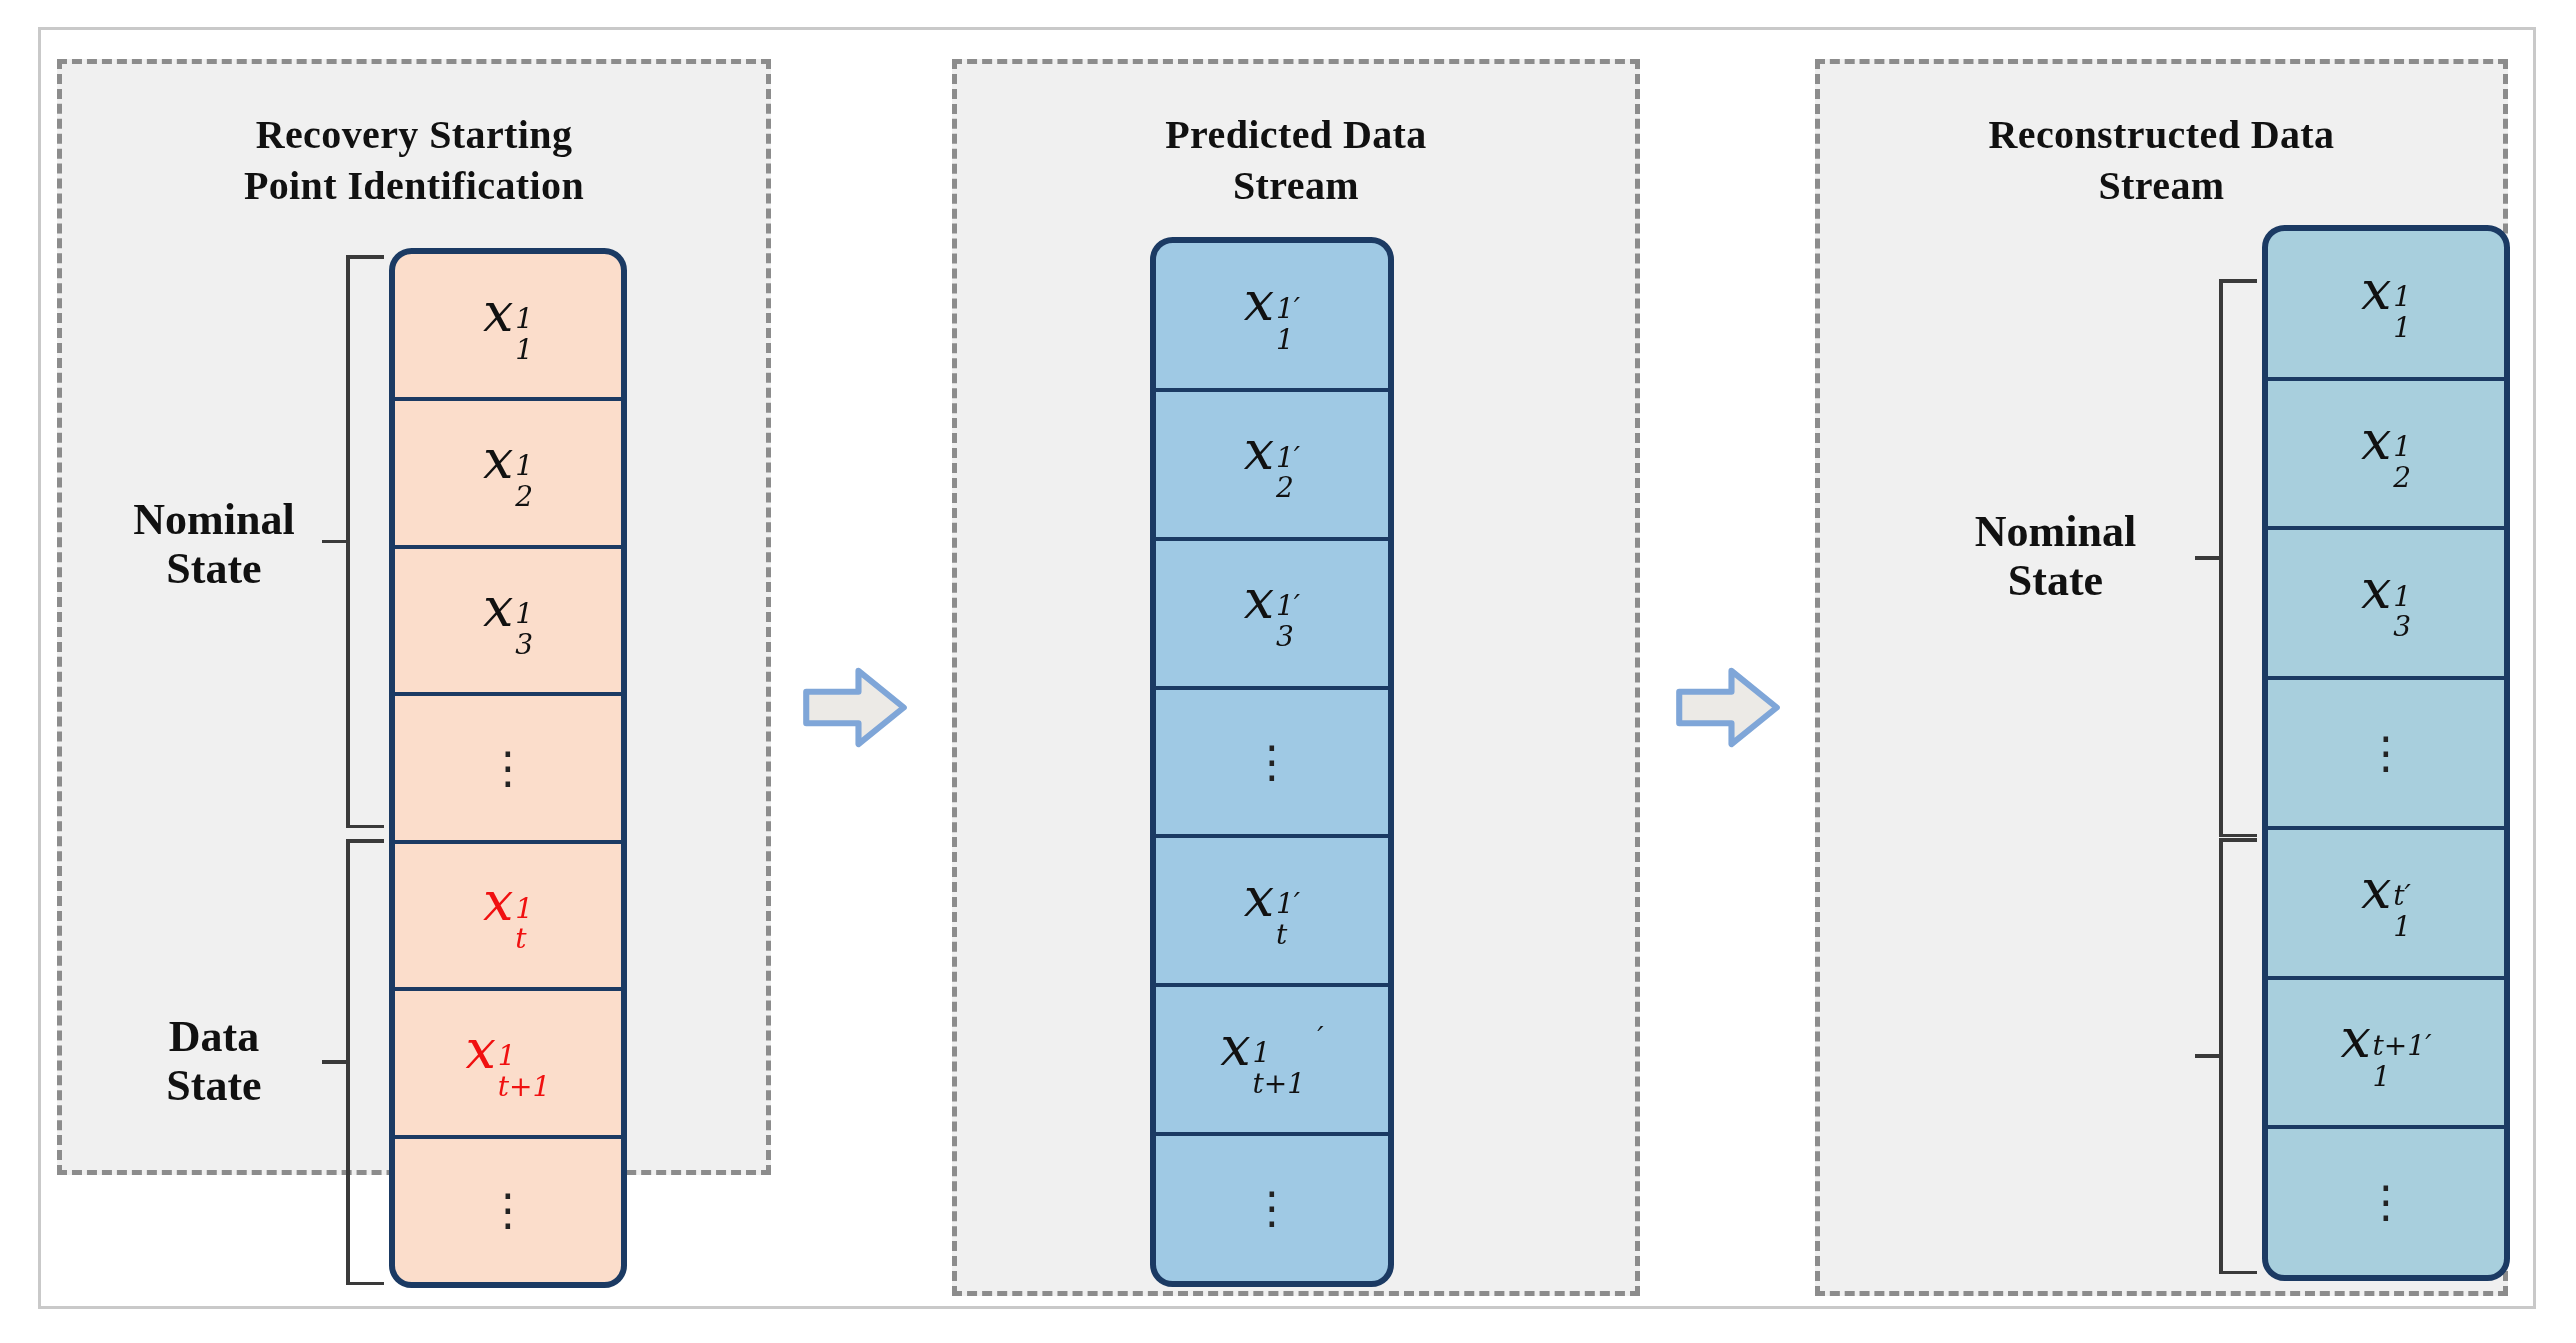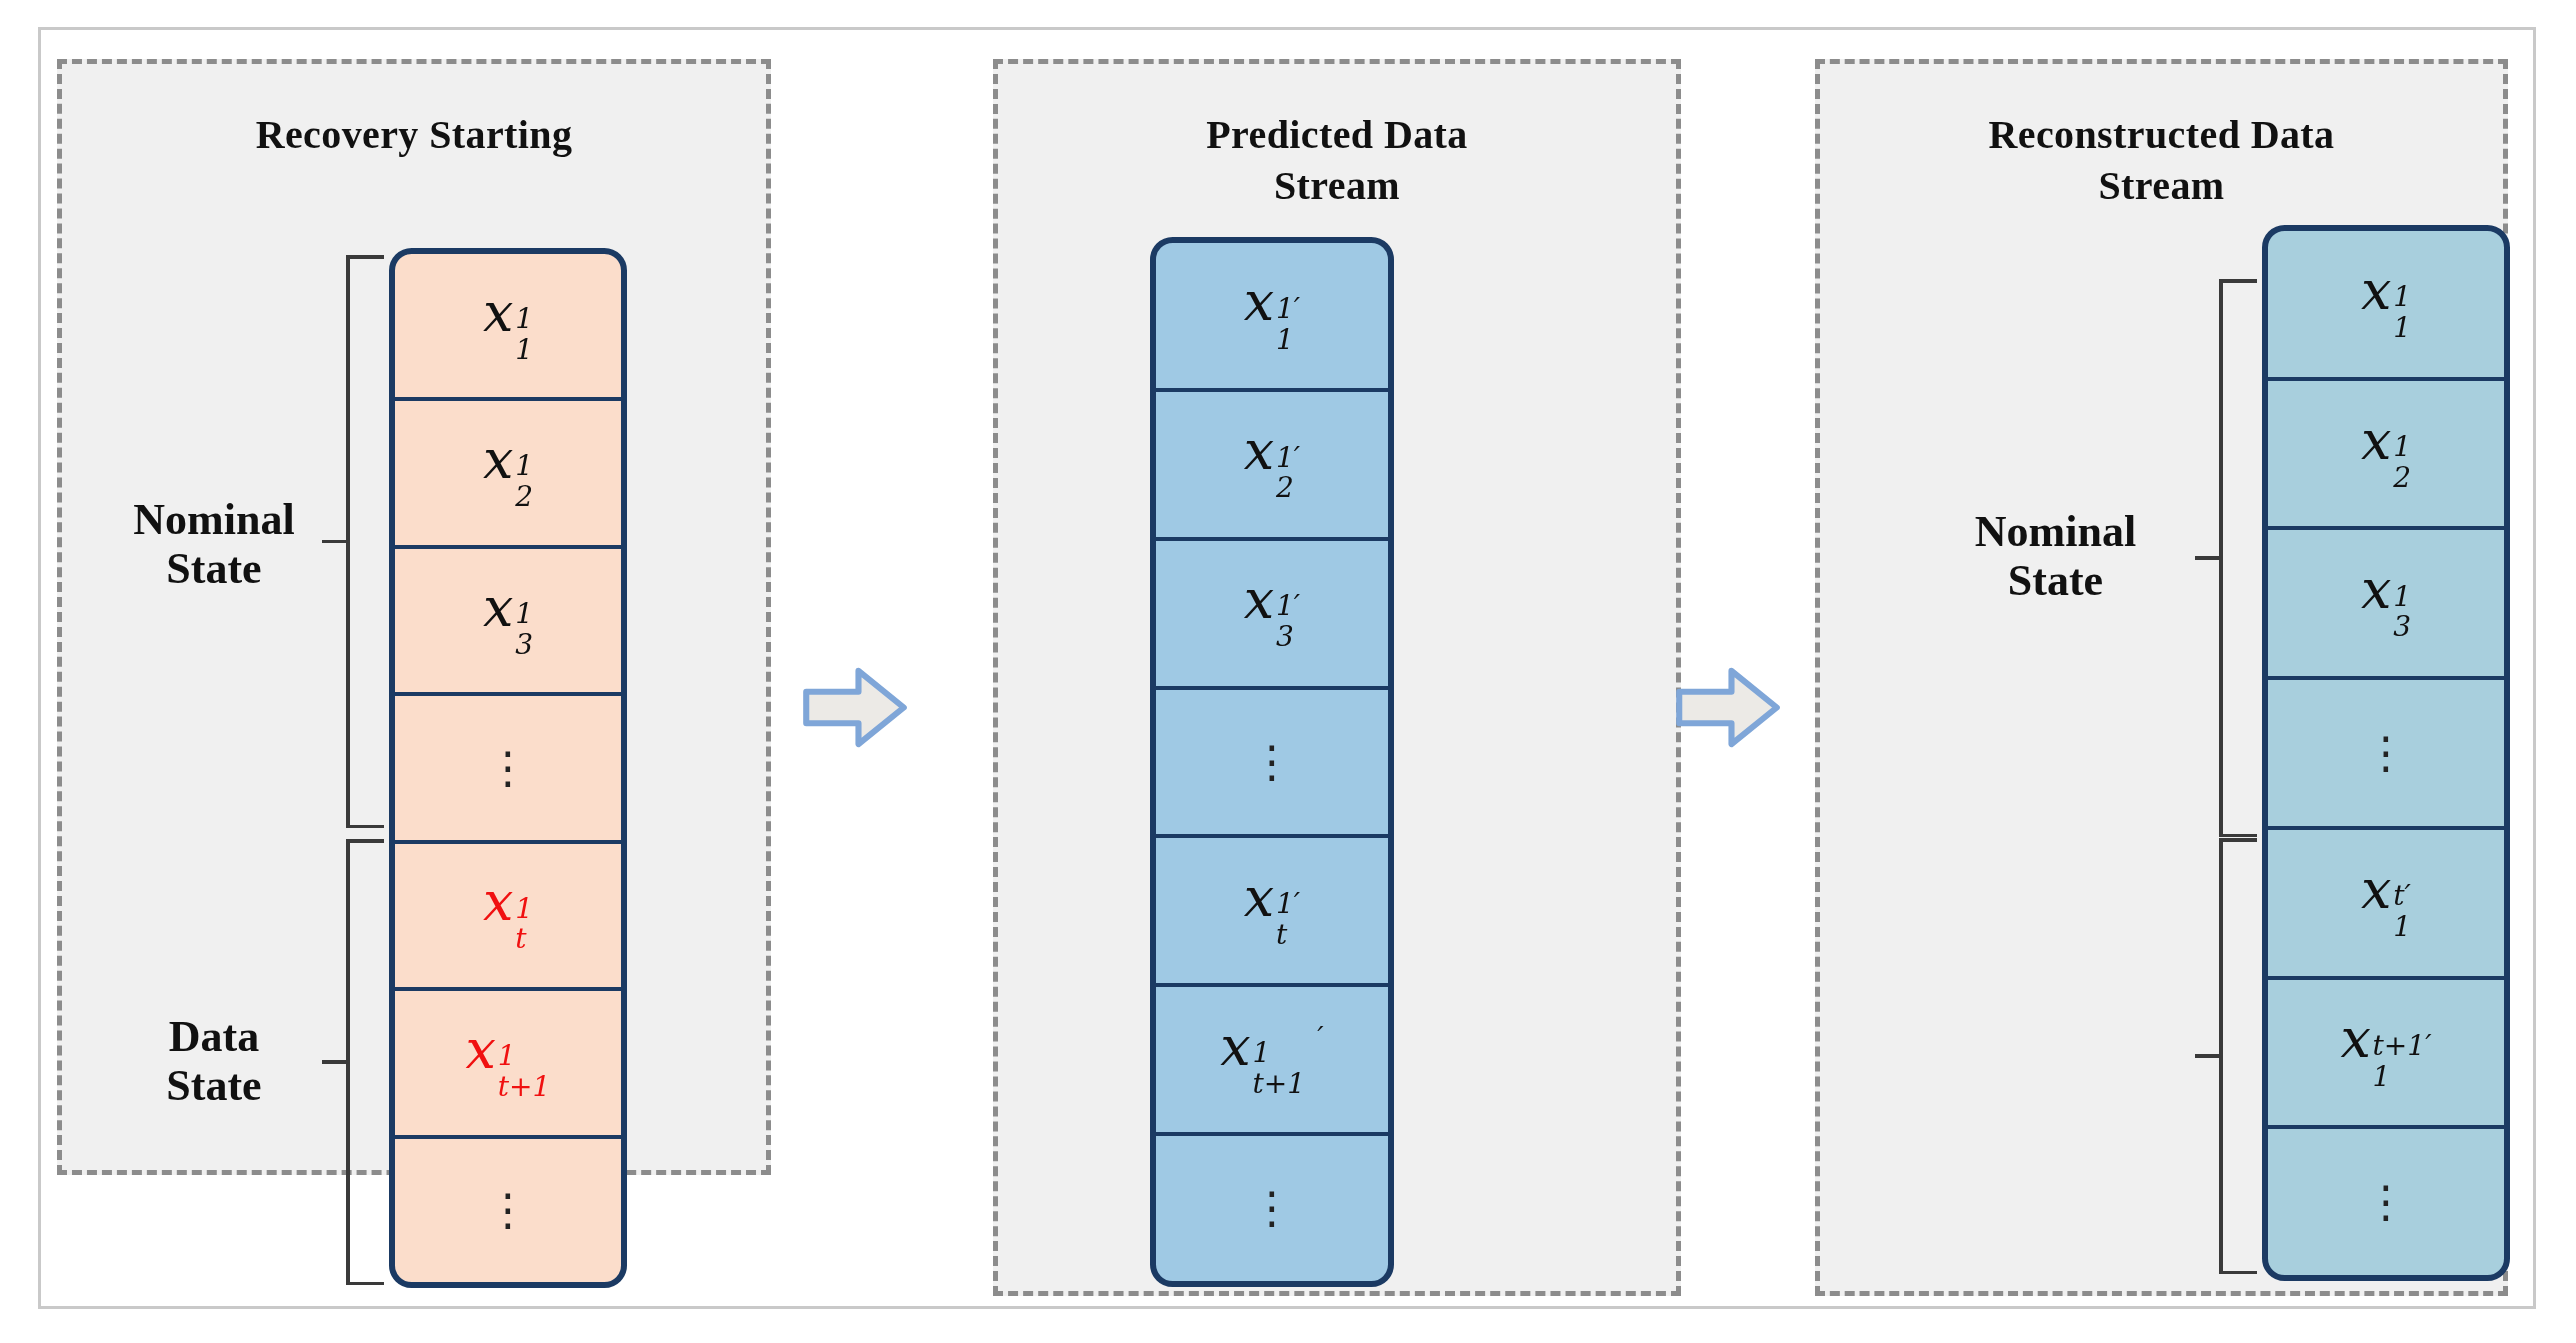--- a/index.html
+++ b/index.html
@@ -5,21 +5,21 @@
   html,body{margin:0;padding:0;background:#ffffff;}
   body{font-family:"Liberation Serif",serif;}
   .canvas{position:relative;width:2576px;height:1343px;background:#ffffff;overflow:hidden;}
 
   
   .outer-frame{position:absolute;left:38px;top:27px;width:2498px;height:1282px;border:3.5px solid #c9c9c9;background:#ffffff;box-sizing:border-box;}
 
   
   .panel{position:absolute;border:5.2px dashed #8c8c8c;background:#f0f0f0;box-sizing:border-box;}
   .panel-1{left:57px;top:59px;width:714px;height:1116px;}
-  .panel-2{left:952px;top:59px;width:688px;height:1237px;margin-left:41px;}
+  .panel-2{left:952px;top:59px;width:688px;height:1237px;}
   .panel-3{left:1815px;top:59px;width:693px;height:1237px;padding-left:35px;}
 
   .panel-title{position:absolute;left:0;right:0;top:44px;text-align:center;
     font-weight:bold;font-size:40px;line-height:51px;color:#111111;letter-spacing:0.4px;}
   .panel-1 .panel-title{top:45px;}
   .panel-2 .panel-title{top:45px;}
   .panel-3 .panel-title{top:45px;}
 
   
   .stack{position:absolute;border:6.1px solid #1b3a63;border-radius:22.6px;overflow:hidden;box-sizing:border-box;
@@ -59,20 +59,21 @@
 </style>
 </head>
 <body>
 
 <div class="canvas">
   <div class="outer-frame"></div>
 
   <div class="panel panel-1">
     <div class="panel-title">
       <div>Recovery Starting</div>
+      <div>Point Identification</div>
     </div>
   </div>
 
   <div class="bracket" style="left:322px;top:255px;width:64px;height:573px;">
     <div class="bar"></div>
       <div class="tip-top"></div>
       <div class="tip-bot"></div>
       <div class="nub"></div>
   </div>
   <div class="grp-label" style="left:105px;top:495px;width:218px;">

